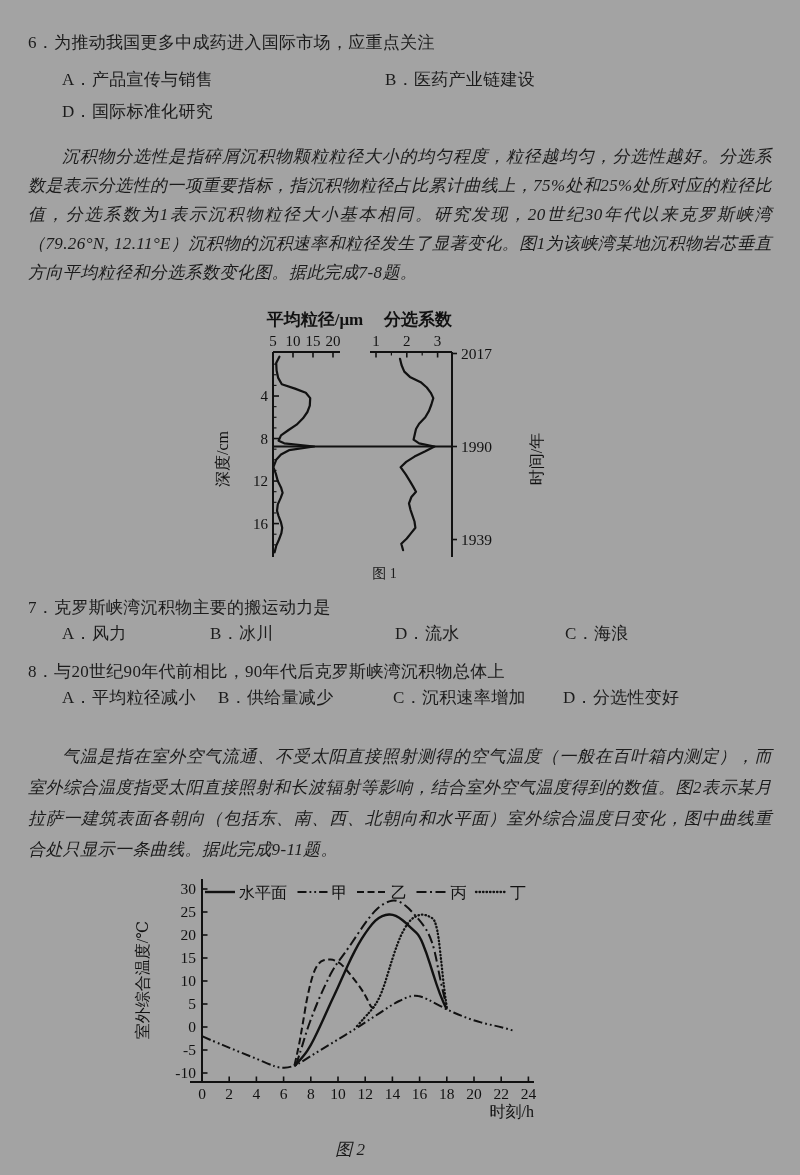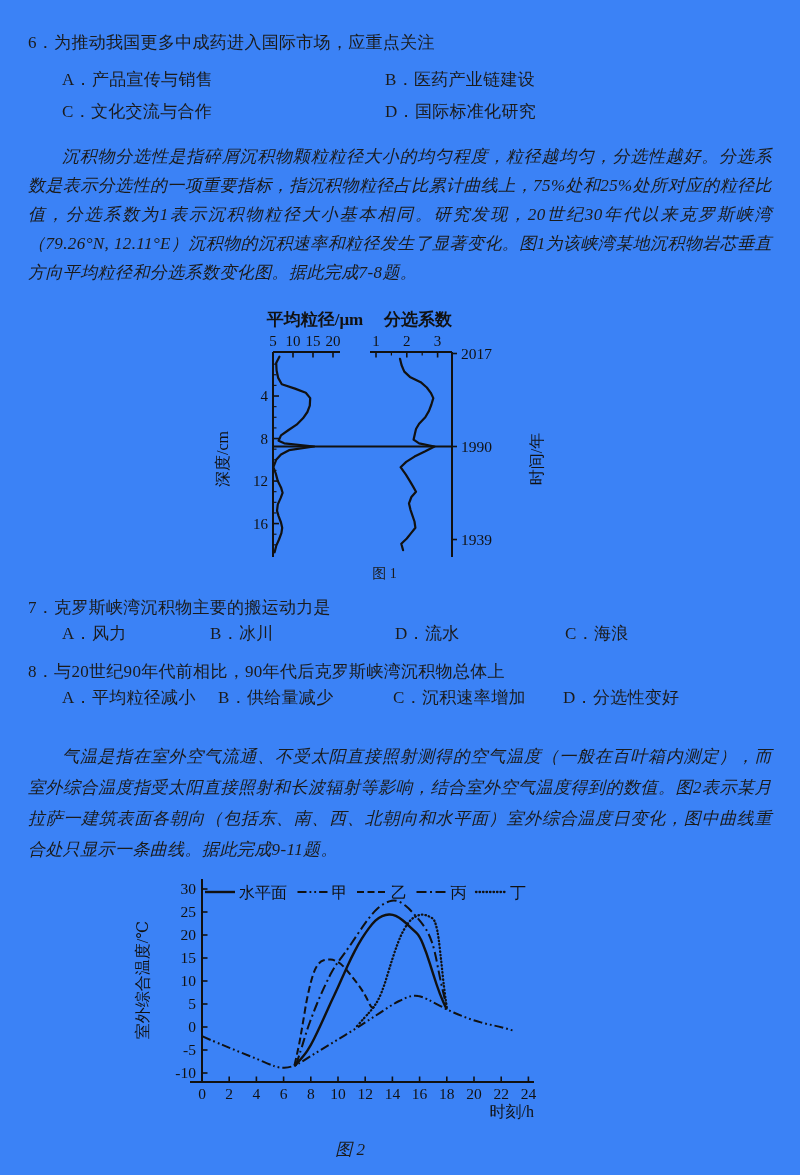--- a/index.html
+++ b/index.html
@@ -1,19 +1,19 @@
 <!DOCTYPE html>
 <html lang="zh"><head>
 <meta charset="utf-8">
 <style>
   html,body{margin:0;padding:0;background:#ffffff;}
   .page{
     position:relative;
     width:800px;height:1175px;
-    background:#3b82f6;
+    background:#a3a3a3;
     box-sizing:border-box;
     padding:26px 28px 0 28px;
     overflow:hidden;
     font-family:"Liberation Serif","DejaVu Serif",serif;
     color:#1b1b1b;
   }
   .stem{font-size:17px;line-height:22px;margin-top:12px;letter-spacing:0.3px;}
   .opts2{
     display:grid;grid-template-columns:323px 1fr;
     padding-left:34px;font-size:17px;line-height:32px;margin-top:10px;letter-spacing:0.3px;
@@ -43,21 +43,20 @@
 </style>
 </head>
 <body>
 
 <div class="page">
 
   <div class="stem" style="margin-top:6px;">6．为推动我国更多中成药进入国际市场，应重点关注</div>
   <div class="opts2">
     <span>A．产品宣传与销售</span>
     <span>B．医药产业链建设</span>
-    <span>C．文化交流与合作</span>
     <span>D．国际标准化研究</span>
   </div>
 
   <div class="para">沉积物分选性是指碎屑沉积物颗粒粒径大小的均匀程度，粒径越均匀，分选性越好。分选系数是表示分选性的一项重要指标，指沉积物粒径占比累计曲线上，75%处和25%处所对应的粒径比值，分选系数为1表示沉积物粒径大小基本相同。研究发现，20世纪30年代以来克罗斯峡湾（79.26°N, 12.11°E）沉积物的沉积速率和粒径发生了显著变化。图1为该峡湾某地沉积物岩芯垂直方向平均粒径和分选系数变化图。据此完成7-8题。</div>
 
   <div class="figwrap">
     <svg class="fig1-svg" width="345" height="252" viewBox="0 0 345 252">
         <text x="103" y="16" text-anchor="middle" font-size="17" font-weight="600" fill="#111">平均粒径/μm</text>
         <text x="206" y="16" text-anchor="middle" font-size="17" font-weight="600" fill="#111">分选系数</text>
         <path d="M61,43 H128 M158,43 H240" stroke="#111" stroke-width="2" fill="none"></path>

